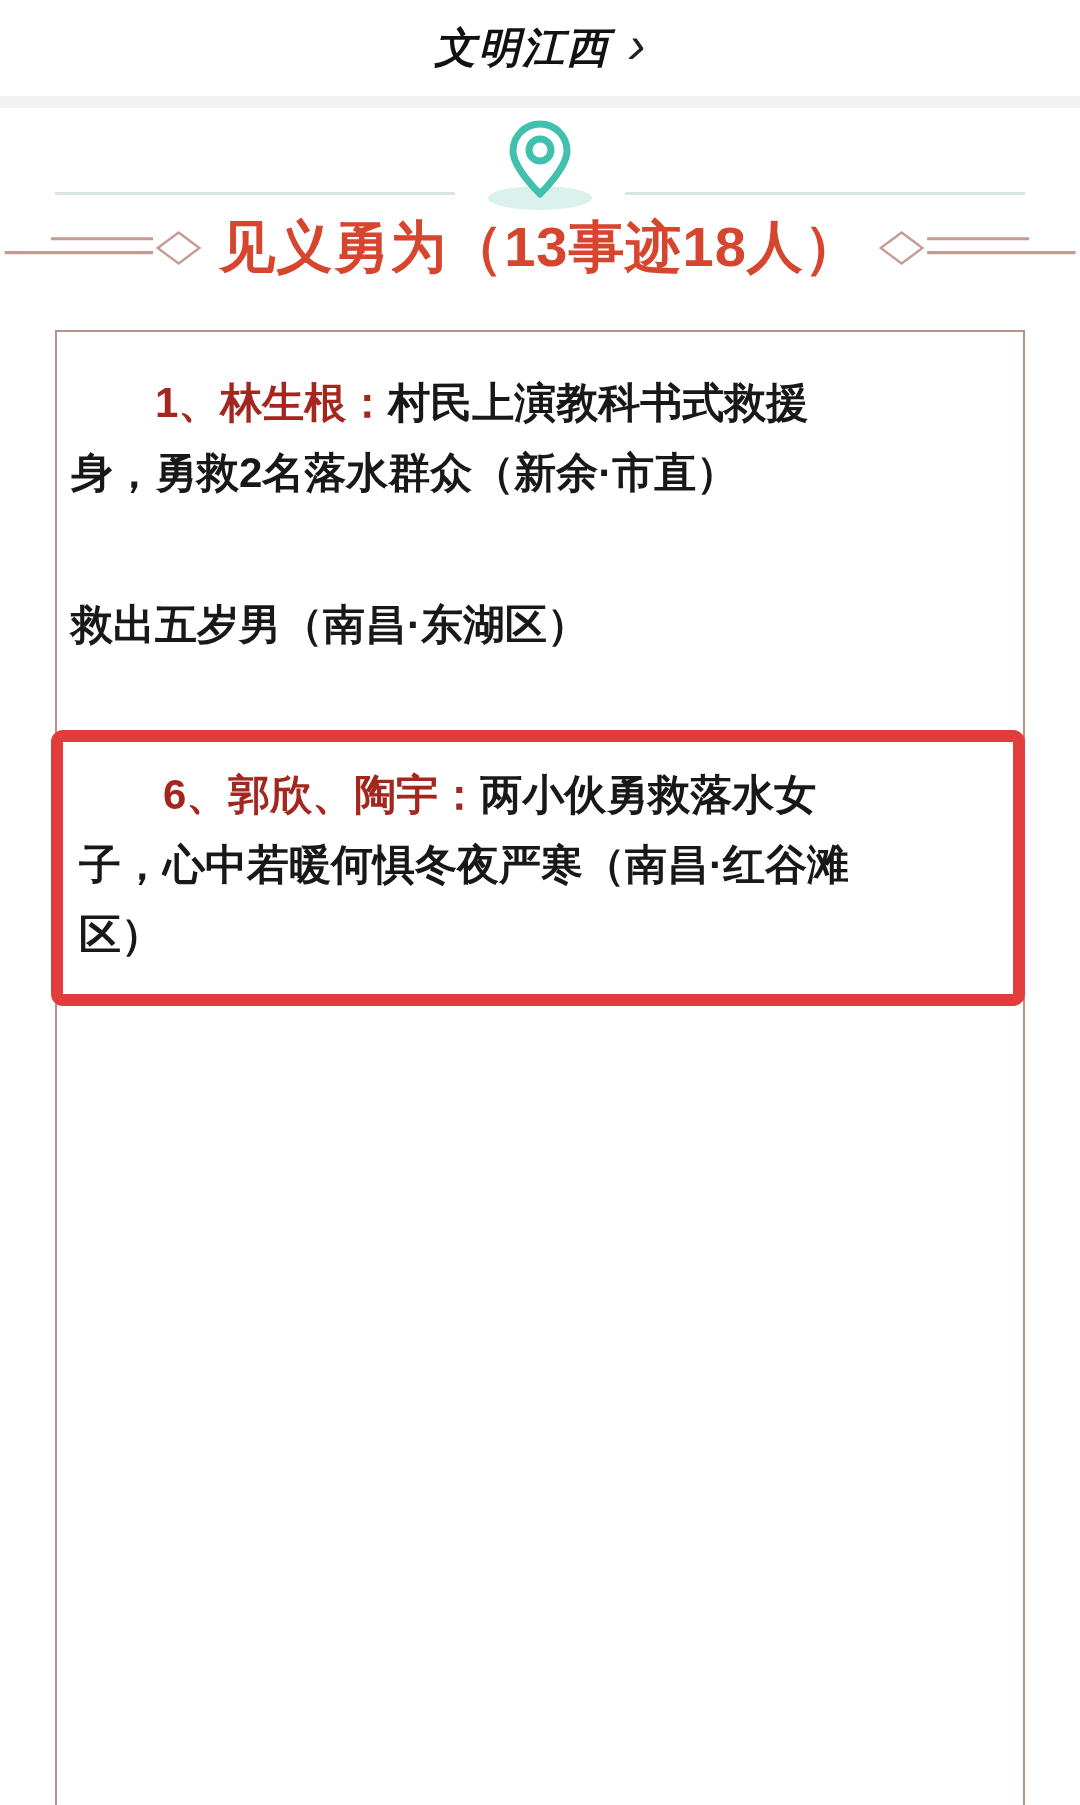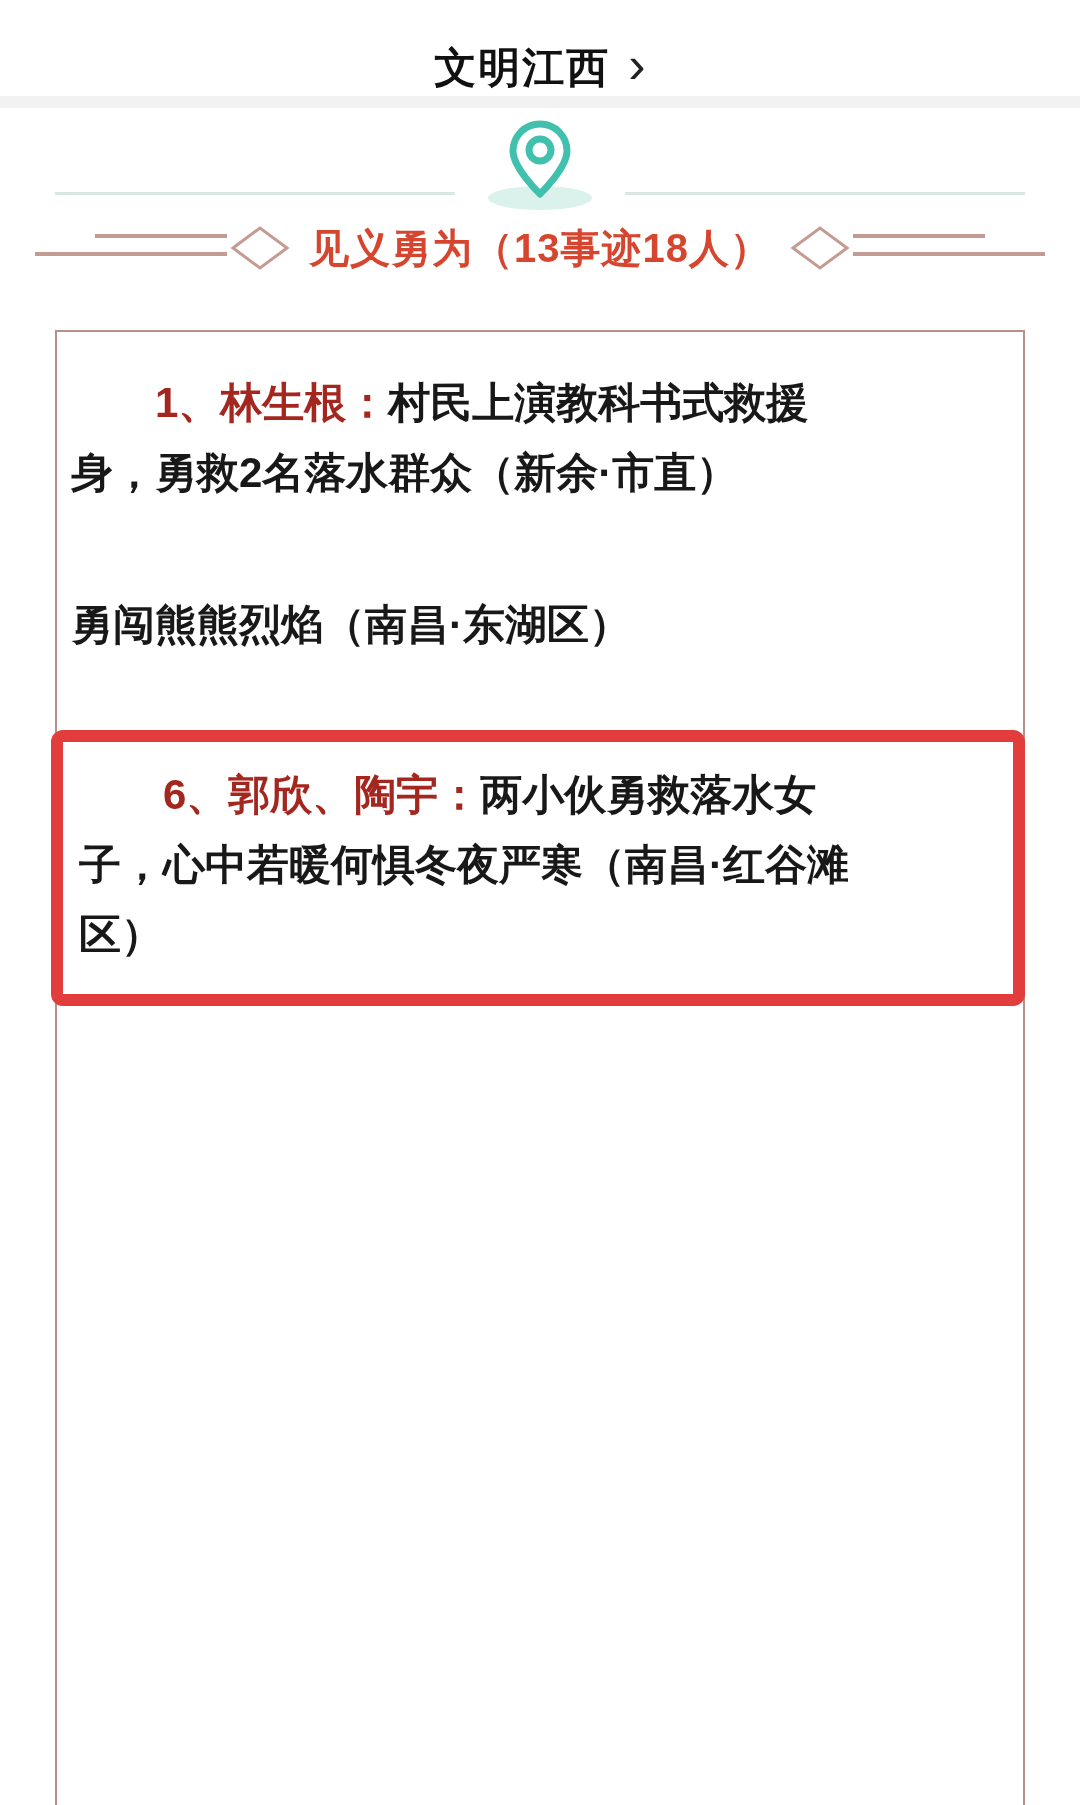--- a/index.html
+++ b/index.html
@@ -3,21 +3,21 @@
 <meta charset="utf-8">
 <style>
   html,body{margin:0;padding:0;background:#ffffff;}
   .page{
     width:1080px;height:1805px;overflow:hidden;background:#ffffff;
     font-family:"Liberation Sans","DejaVu Sans",sans-serif;
     position:relative;
   }
   
   .top-bar{
-    height:96px;display:flex;align-items:flex-end;justify-content:center;
+    height:96px;display:flex;align-items:center;justify-content:center;font-style:italic;
   }
   .account-title{
     display:flex;align-items:center;gap:18px;cursor:pointer;
   }
   .account-title .name{
     font-size:42px;font-weight:700;color:#111111;letter-spacing:2px;
   }
   .account-title .chev{
     font-size:52px;font-weight:400;color:#222222;line-height:1;
     transform:translateY(-3px);
@@ -29,21 +29,21 @@
     position:absolute;top:84px;height:3px;background:#d9e7e3;
   }
   .pin-row .side-line.left{left:55px;width:400px;}
   .pin-row .side-line.right{right:55px;width:400px;}
   .pin-row svg{position:absolute;left:50%;transform:translateX(-50%);top:8px;}
   
   .section-header{
     margin-top:8px;height:56px;display:flex;align-items:center;justify-content:center;
   }
   .section-title{
-    font-size:40px;font-weight:700;color:#d6452e;letter-spacing:1px;margin:0 12px;white-space:nowrap;
+    font-size:56px;font-weight:700;color:#d6452e;letter-spacing:1px;margin:0 12px;white-space:nowrap;
   }
   
   .content-box{
     margin:54px 55px 0 55px;
     border:2px solid #b5918a;
     padding:36px 18px 60px 14px;
     min-height:1500px;
     box-sizing:border-box;
   }
   .item{margin-top:82px;}
@@ -105,21 +105,21 @@
 
     <div class="item">
       <div class="line first"><span class="red">1、</span><span class="red">林生根：</span><span>村民上演教科书式救援</span></div>
       <div class="line cont"><span>身，勇救2名落水群众（新余·市直）</span></div>
     </div>
 
 
 
 
     <div class="item">
-      <div class="line cont"><span>勇闯熊熊烈焰（南昌·东湖区）</span></div>
+      <div class="line cont"><span>救出五岁男（南昌·东湖区）</span></div>
     </div>
 
     <div class="highlight-box">
       <div class="item">
         <div class="line first"><span class="red">6、</span><span class="red">郭欣、陶宇：</span><span>两小伙勇救落水女</span></div>
         <div class="line cont"><span>子，心中若暖何惧冬夜严寒（南昌·红谷滩</span></div>
         <div class="line cont"><span>区）</span></div>
       </div>
     </div>
 

